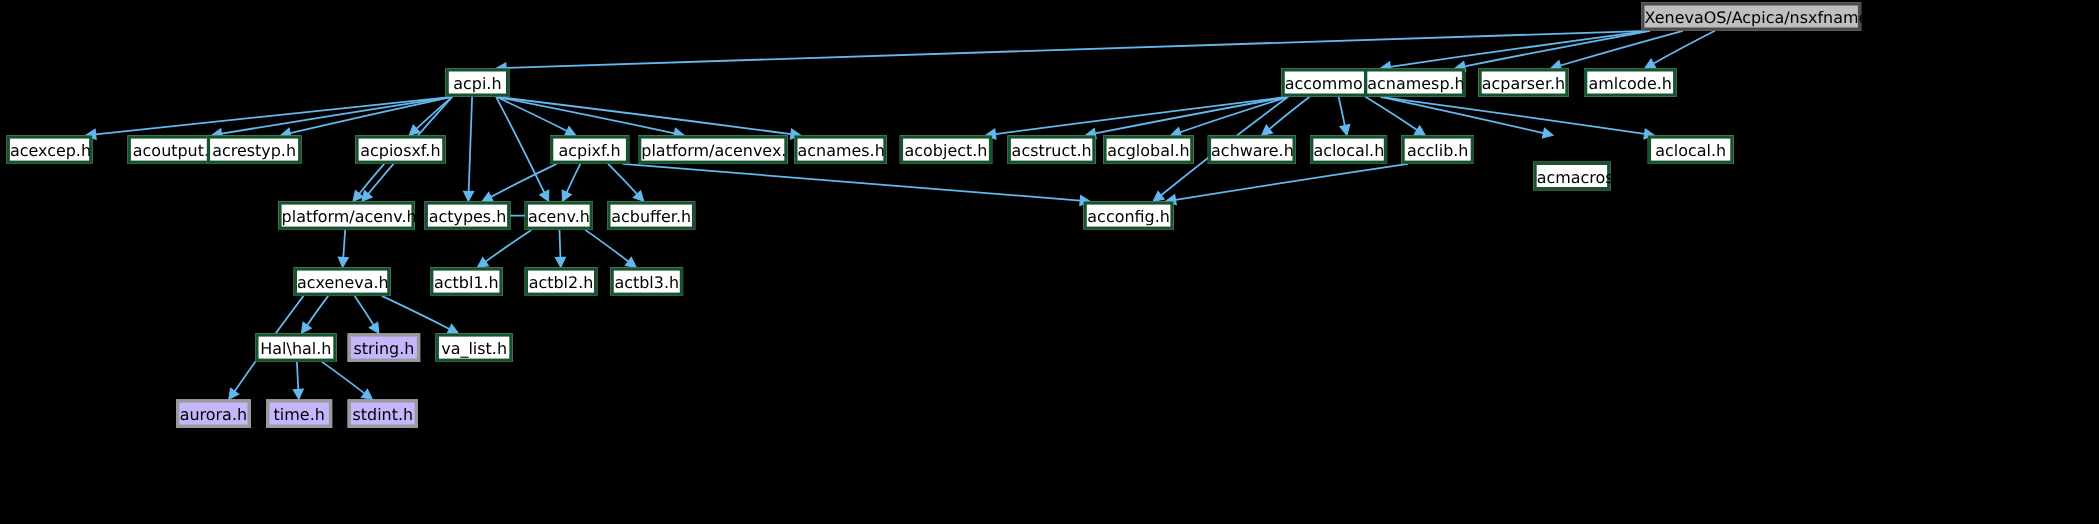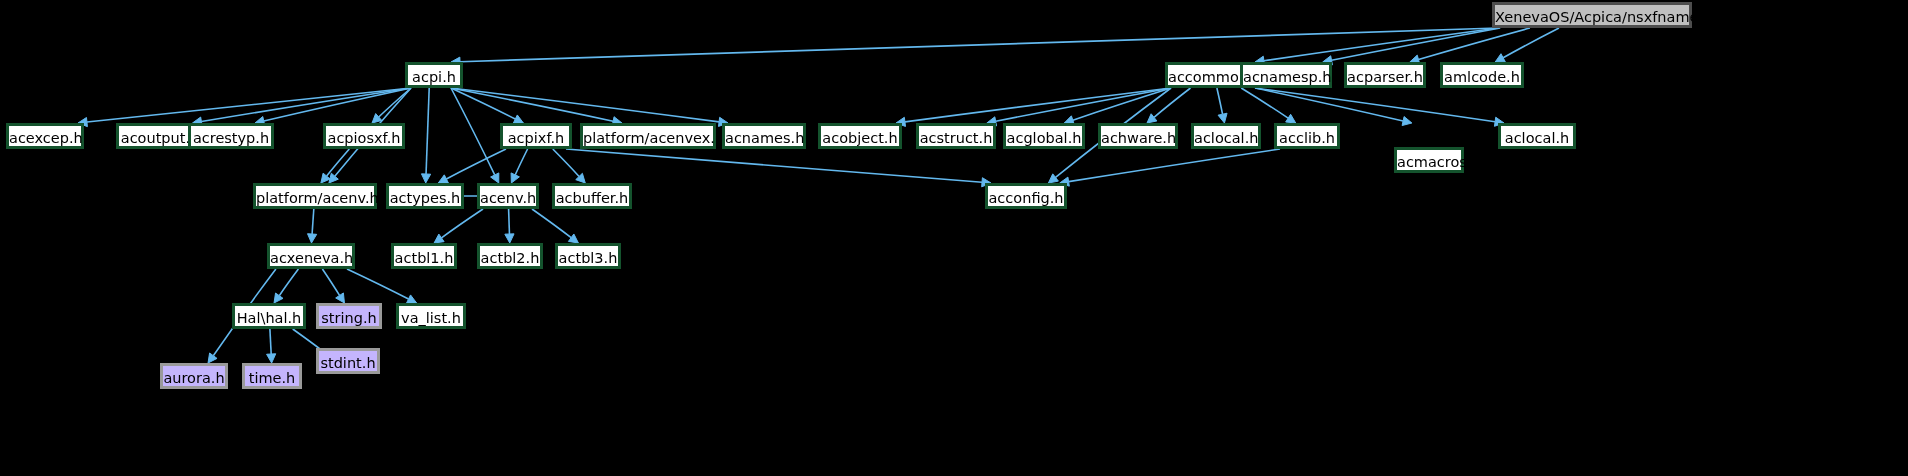--- a/index.html
+++ b/index.html
@@ -132,15 +132,15 @@
       <div class="node" style="left: 985px; top: 183px; width: 82px;">acconfig.h</div>
       <div class="node" style="left: 267px; top: 243px; width: 88px;">acxeneva.h</div>
       <div class="node" style="left: 391px; top: 243px; width: 66px;">actbl1.h</div>
       <div class="node" style="left: 477px; top: 243px; width: 66px;">actbl2.h</div>
       <div class="node" style="left: 555px; top: 243px; width: 66px;">actbl3.h</div>
       <div class="node" style="left: 232px; top: 303px; width: 74px;">Hal\hal.h</div>
       <div class="node lightgray" style="left: 316px; top: 303px; width: 66px;">string.h</div>
       <div class="node" style="left: 396px; top: 303px; width: 70px;">va_list.h</div>
       <div class="node lightgray" style="left: 160px; top: 363px; width: 68px;">aurora.h</div>
       <div class="node lightgray" style="left: 242px; top: 363px; width: 60px;">time.h</div>
-      <div class="node lightgray" style="left: 316px; top: 348px; width: 64px;">stdint.h</div>
+      <div class="node lightgray" style="left: 316px; top: 363px; width: 64px;">stdint.h</div>
     </div>
 </div>
 
 </body></html>

